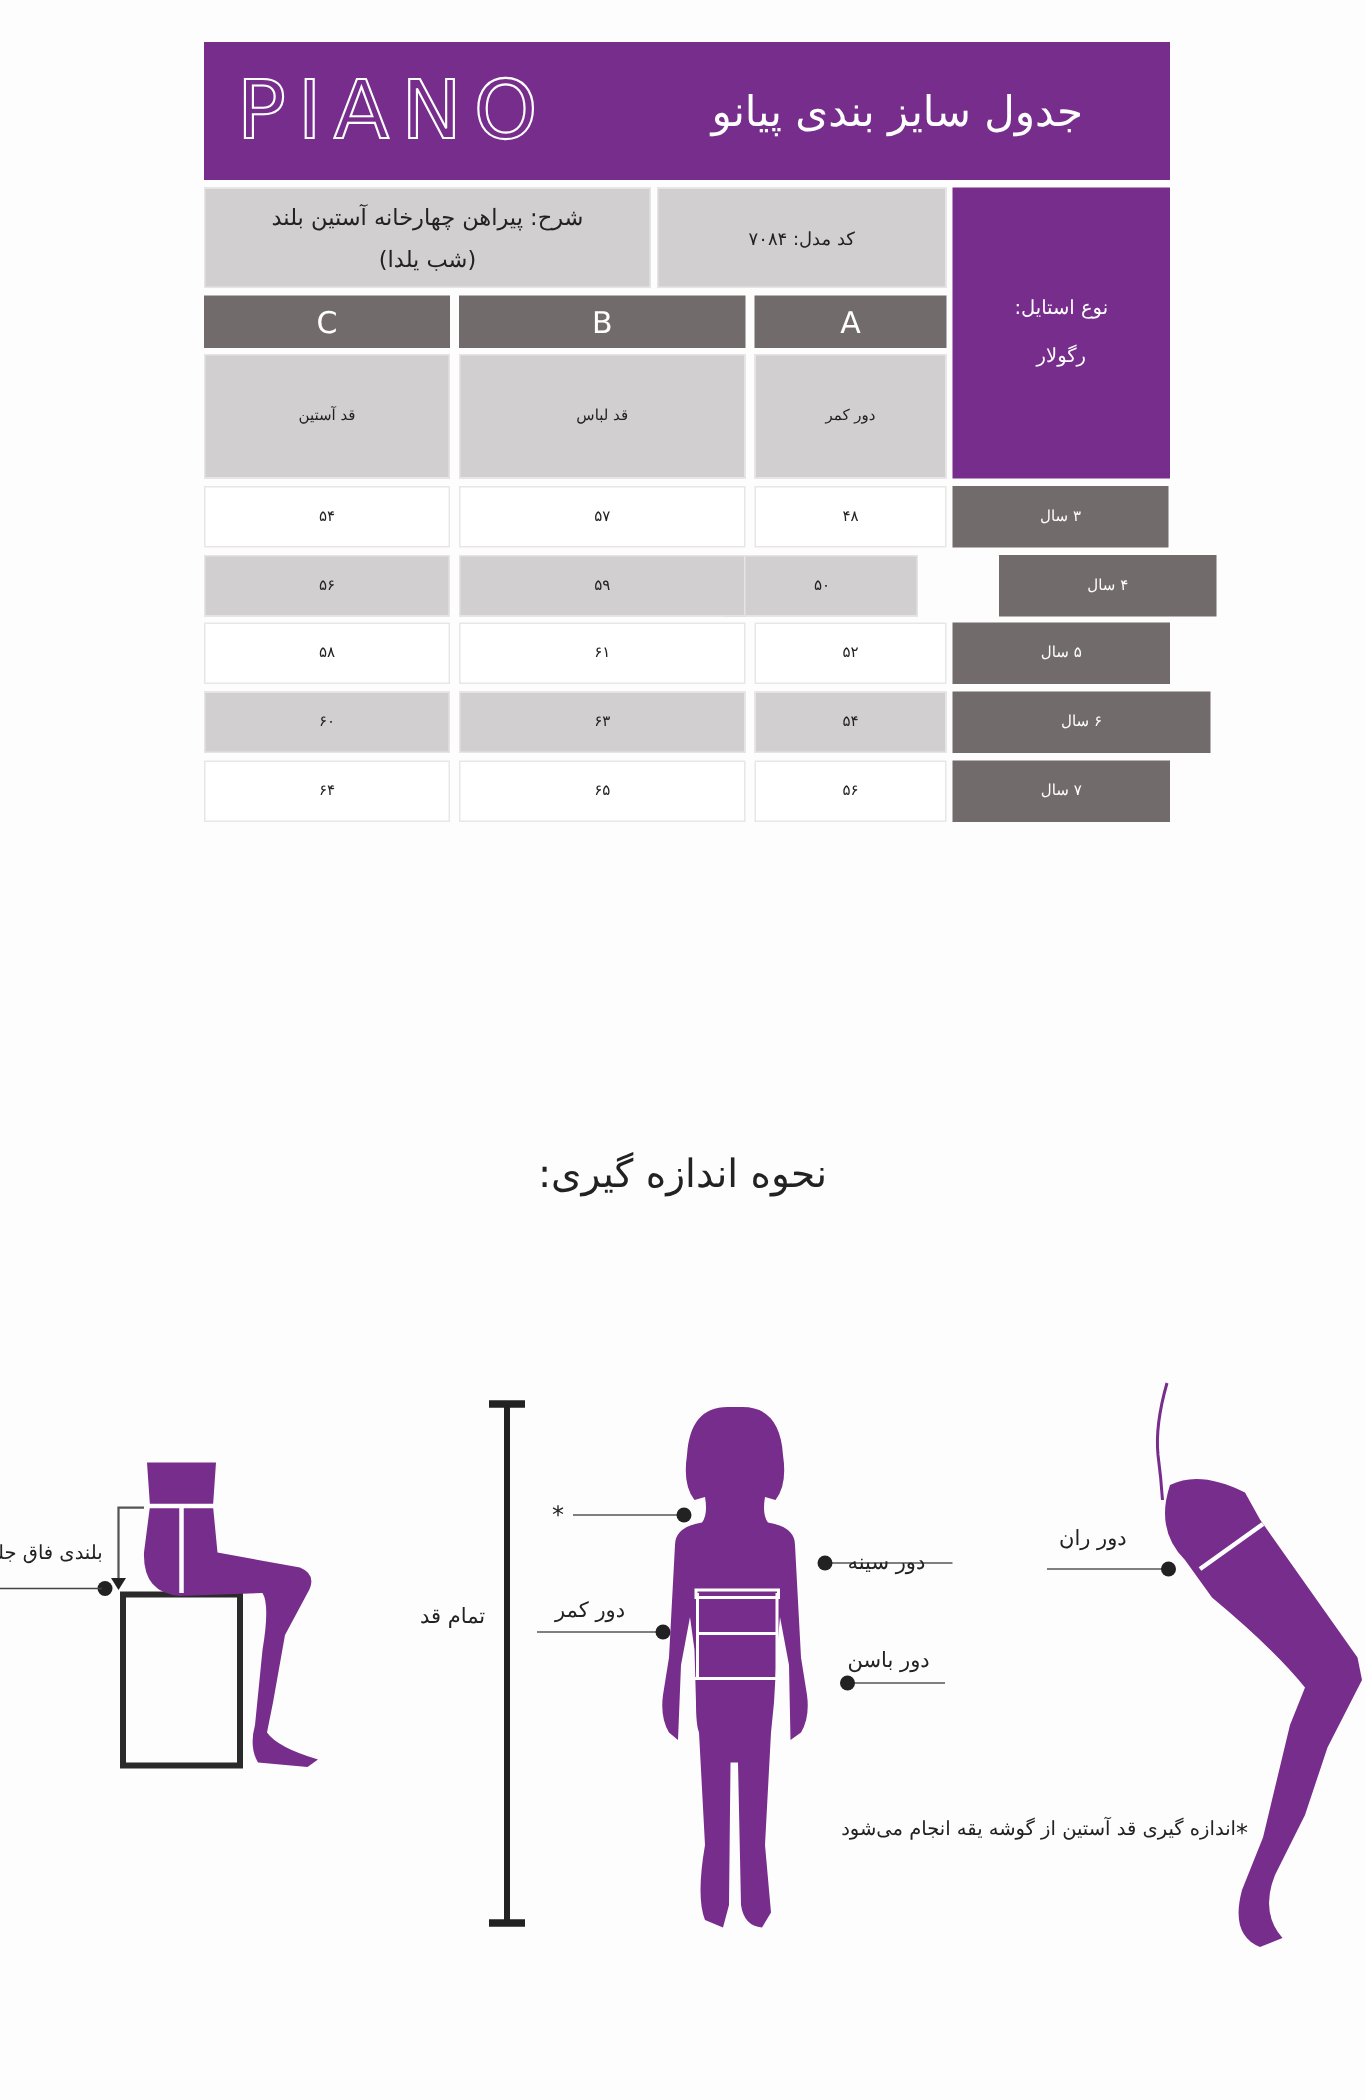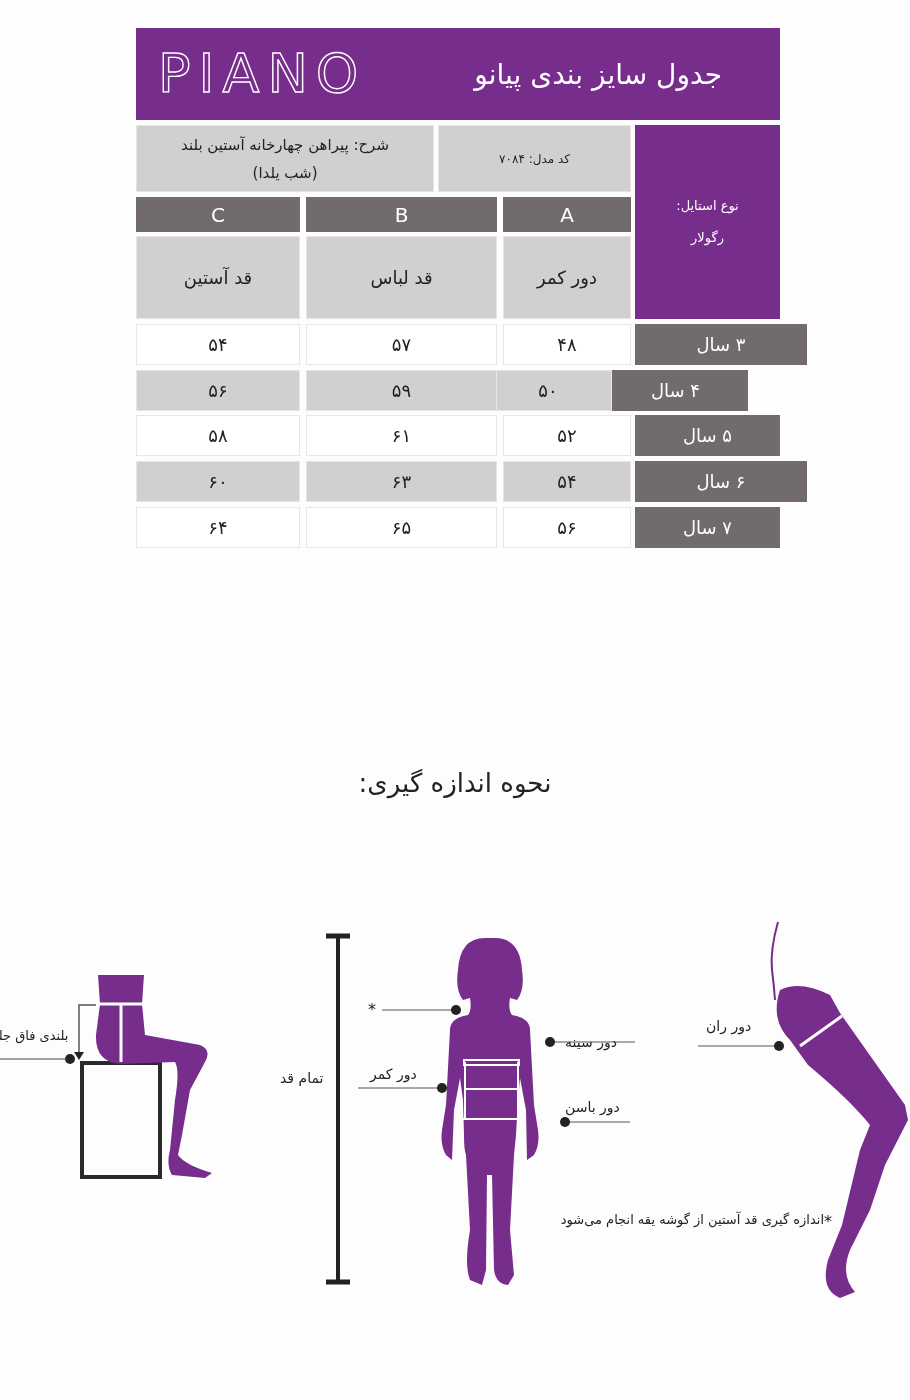--- a/index.html
+++ b/index.html
@@ -7,21 +7,21 @@
     width:910px; height:1400px; position:relative; overflow:hidden;
     background:#fefdfd;
     font-family:"DejaVu Sans", sans-serif;
     color:#222;
   }
   .abs { position:absolute; box-sizing:border-box; }
   .purple { background:#772d8c; color:#fff; }
   .gray-dark { background:#726b6b; color:#fff; }
   .gray-light { background:#d1cfd0; color:#222; border:1px solid #e6e4e5; }
   .white-cell { background:#fff; color:#222; border:1px solid #e8e6e7; }
-  .cell { display:flex; align-items:center; justify-content:center; text-align:center; font-size:18px; direction:rtl; }
+  .cell { display:flex; align-items:center; justify-content:center; text-align:center; font-size:10px; direction:rtl; }
   .header {
     left:136px; top:28px; width:644px; height:92px;
   }
   .logo {
     position:absolute; left:22px; top:14px;
     font-family:"DejaVu Sans", sans-serif; font-weight:200;
     font-size:54px; letter-spacing:8px; color:#fff;
     -webkit-text-stroke:0.2px #fff; font-weight:normal;
     color:transparent; -webkit-text-stroke:1.4px #fff;
   }
@@ -60,26 +60,26 @@
 </div>
 
 <div class="abs cell gray-dark abc" style="left:503px; top:197px; width:128px; height:35px;">A</div>
 <div class="abs cell gray-dark abc" style="left:306px; top:197px; width:191px; height:35px;">B</div>
 <div class="abs cell gray-dark abc" style="left:136px; top:197px; width:164px; height:35px;">C</div>
 
 <div class="abs cell gray-light" style="left:503px; top:236px; width:128px; height:83px;">دور کمر</div>
 <div class="abs cell gray-light" style="left:306px; top:236px; width:191px; height:83px;">قد لباس</div>
 <div class="abs cell gray-light" style="left:136px; top:236px; width:164px; height:83px;">قد آستین</div>
 
-<div class="abs cell gray-dark" style="left:635px; top:324px; width:172px; height:41px;">۳ سال</div>
+<div class="abs cell gray-dark" style="left:635px; top:324px; width:144px; height:41px;">۳ سال</div>
 <div class="abs cell white-cell" style="left:503px; top:324px; width:128px; height:41px;">۴۸</div>
 <div class="abs cell white-cell" style="left:306px; top:324px; width:191px; height:41px;">۵۷</div>
 <div class="abs cell white-cell" style="left:136px; top:324px; width:164px; height:41px;">۵۴</div>
 
-<div class="abs cell gray-dark" style="left:603px; top:370px; width:145px; height:41px;">۴ سال</div>
+<div class="abs cell gray-dark" style="left:666px; top:370px; width:145px; height:41px;">۴ سال</div>
 <div class="abs cell gray-light" style="left:484px; top:370px; width:128px; height:41px;">۵۰</div>
 <div class="abs cell gray-light" style="left:306px; top:370px; width:191px; height:41px;">۵۹</div>
 <div class="abs cell gray-light" style="left:136px; top:370px; width:164px; height:41px;">۵۶</div>
 
 <div class="abs cell gray-dark" style="left:635px; top:415px; width:145px; height:41px;">۵ سال</div>
 <div class="abs cell white-cell" style="left:503px; top:415px; width:128px; height:41px;">۵۲</div>
 <div class="abs cell white-cell" style="left:306px; top:415px; width:191px; height:41px;">۶۱</div>
 <div class="abs cell white-cell" style="left:136px; top:415px; width:164px; height:41px;">۵۸</div>
 
 <div class="abs cell gray-dark" style="left:635px; top:461px; width:172px; height:41px;">۶ سال</div>

